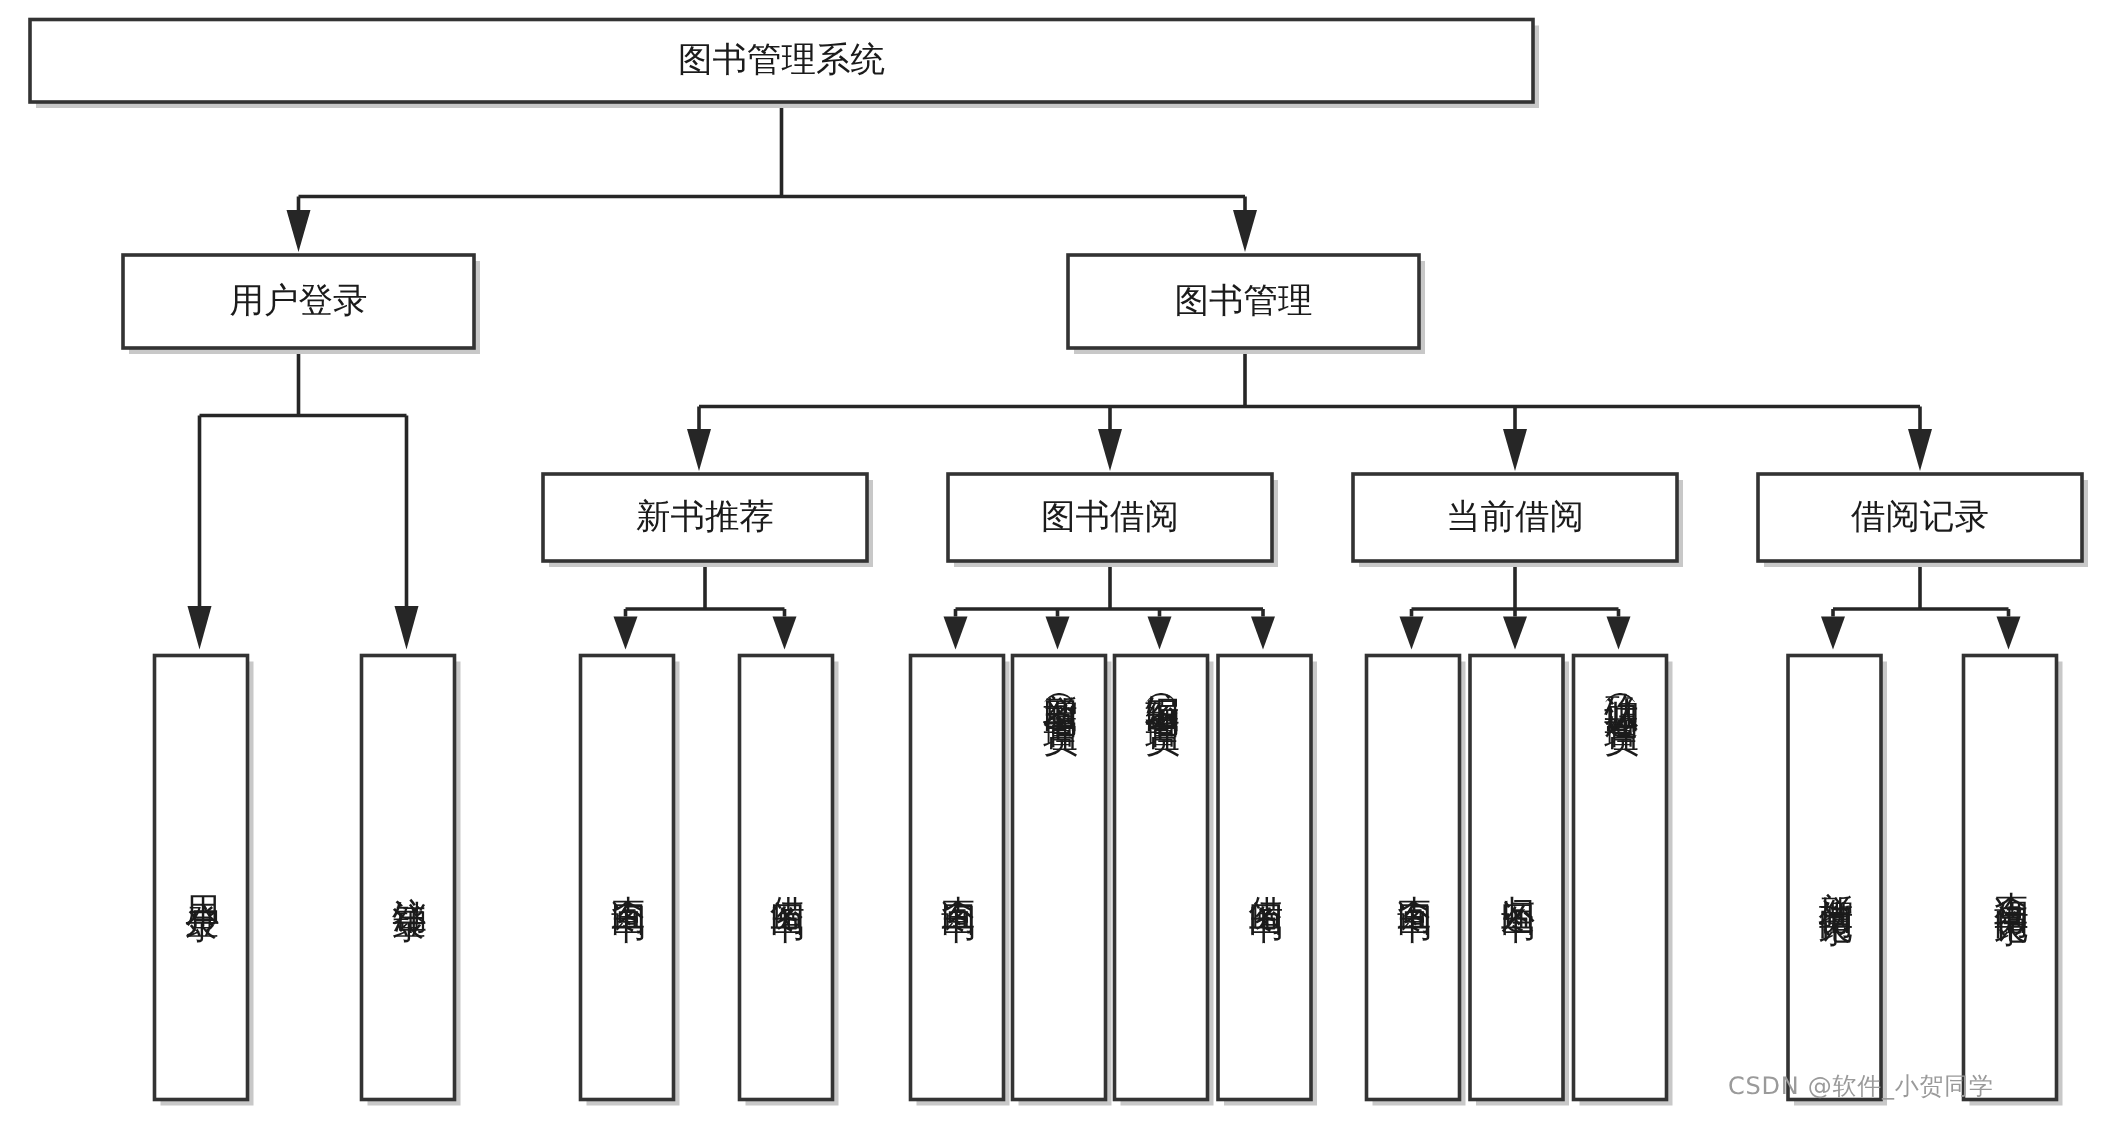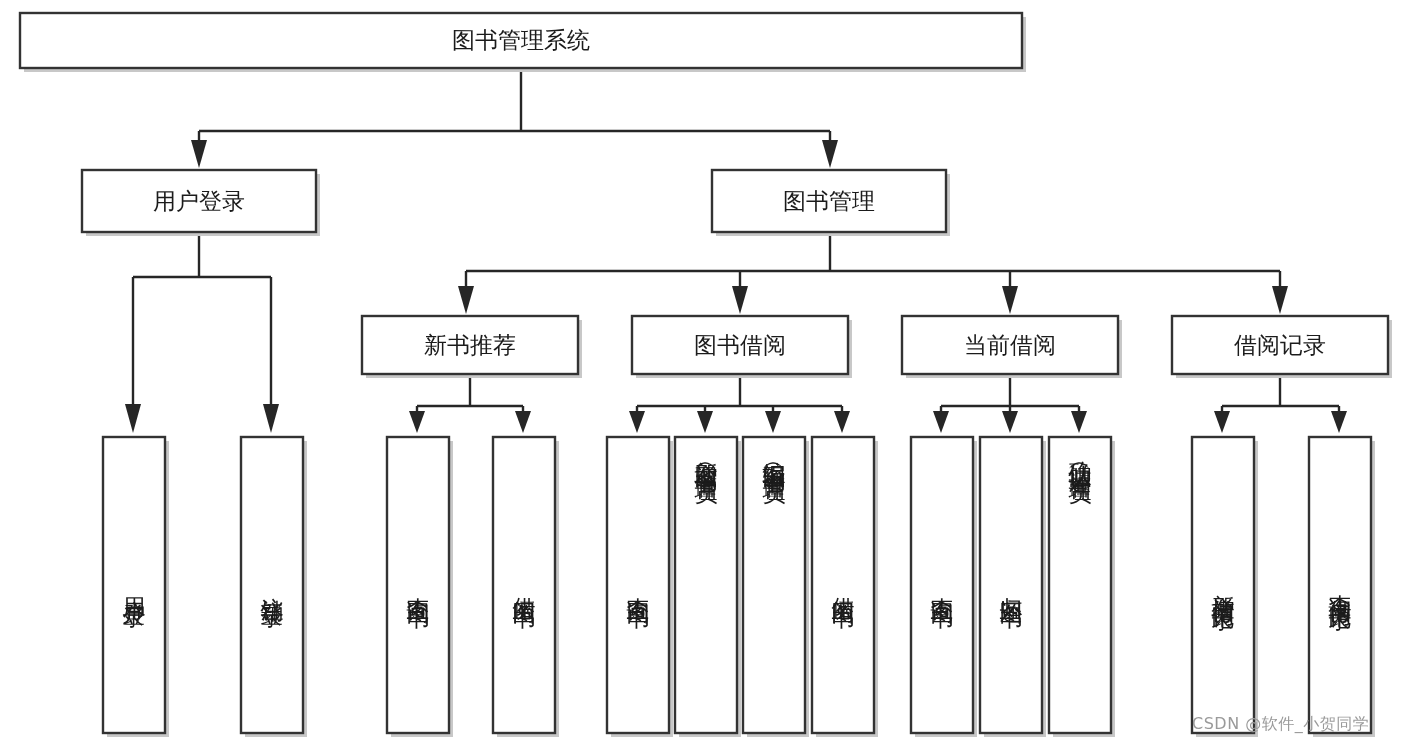--- a/index.html
+++ b/index.html
@@ -68,21 +68,21 @@
     font-family: "DejaVu Sans", "Liberation Sans", sans-serif;
     font-size: 23px;
     line-height: 1.18;
     color: #1b1b1b;
     letter-spacing: 3px;
     text-align: center;
     white-space: nowrap;
   }
   .watermark {
     position: absolute;
-    left: 1192px;
+    left: 1152px;
     top: 714px;
     font-family: "DejaVu Sans", "Liberation Sans", sans-serif;
     font-size: 16px;
     color: #9a9a9a;
     white-space: nowrap;
     letter-spacing: 0.5px;
   }
 </style>
 </head>
 <body>

